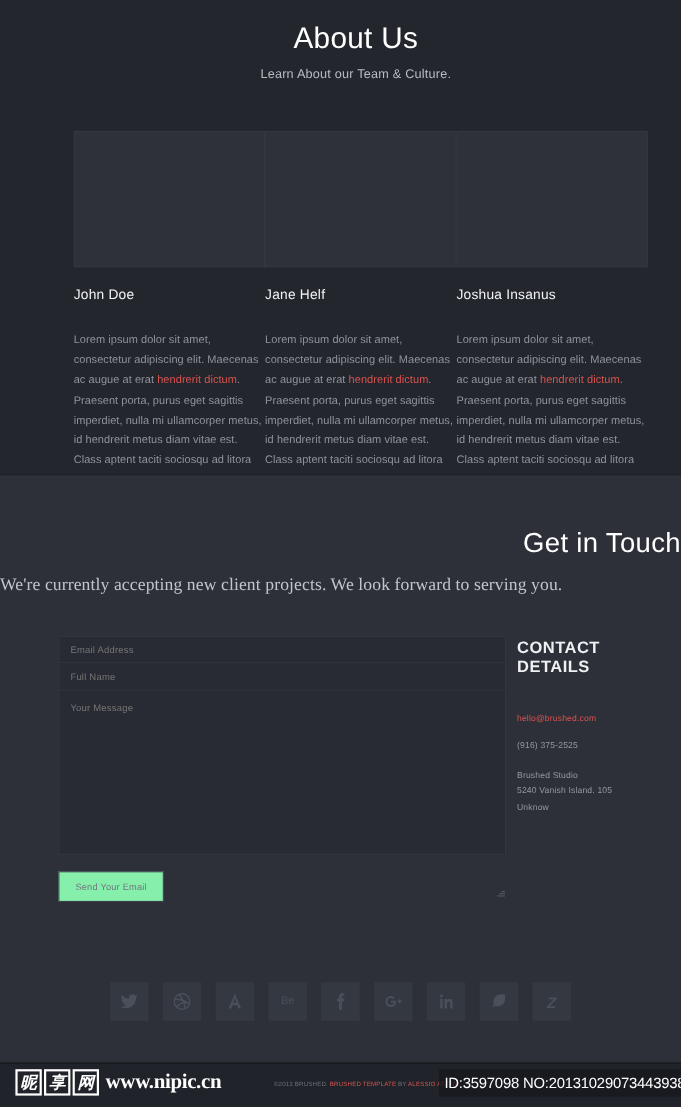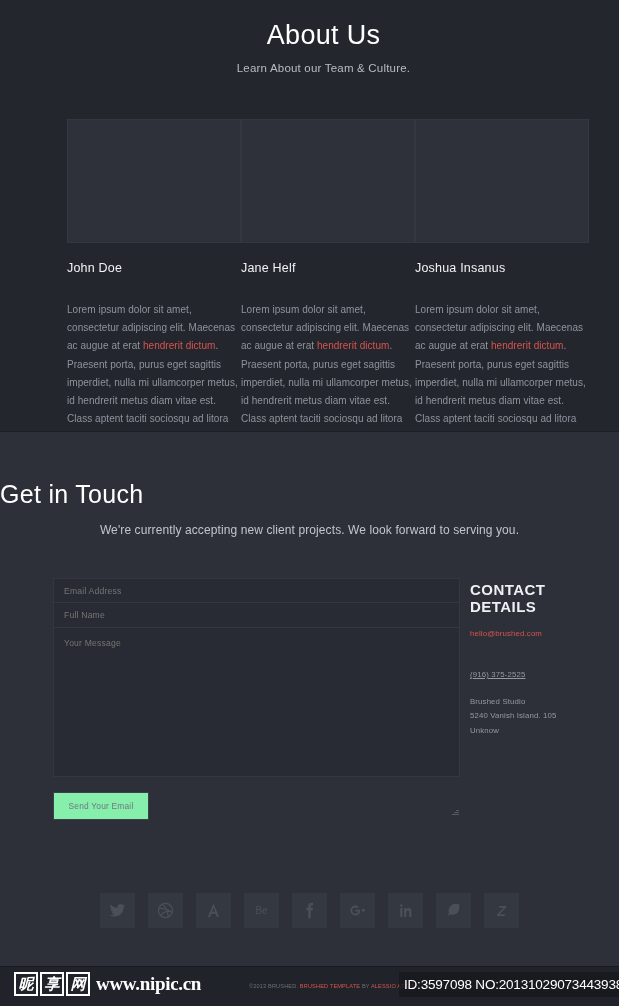--- a/index.html
+++ b/index.html
@@ -91,33 +91,33 @@
   
   .contact-section {
     position: absolute;
     left: 0; top: 431px;
     width: 619px;
     height: 535px;
     background: #2d3038;
     border-top: 1px solid #1d1f25;
   }
   .contact-title {
-    text-align: left;
+    text-align: right;
     font-size: 25px;
     font-weight: 400;
     color: #ffffff;
     padding-top: 48px;
     letter-spacing: 0.3px;
   }
   .contact-sub {
-    text-align: center;
-    font-size: 12px;
+    font-size: 16px;
     color: #c2c5cb;
     margin-top: 14px;
     letter-spacing: 0.1px;
+    font-family: Liberation Serif, serif;
   }
 
   .form-wrap {
     position: absolute;
     left: 53px;
     top: 146px;
     width: 513px;
     display: flex;
     justify-content: space-between;
   }
@@ -170,33 +170,32 @@
   }
 
   .details-col { width: 96px; padding-top: 3px; }
   .details-title {
     font-size: 15px;
     color: #eef0f2;
     letter-spacing: 0.45px;
     font-weight: 700;
   }
   .details-email {
-    margin-top: 14px;
+    margin-top: 33px;
     font-size: 7.8px;
     color: #d9534f;
     text-decoration: none;
     display: block;
     letter-spacing: 0.15px;
   }
   .details-phone {
-    margin-top: 32px;
+    margin-top: 16px;
     font-size: 7.8px;
     color: #9498a1;
     letter-spacing: 0.15px;
-    text-decoration: underline;
   }
   .details-addr {
     margin-top: 16px;
     font-size: 7.8px;
     color: #9498a1;
     line-height: 1.85;
     letter-spacing: 0.15px;
   }
 
   

